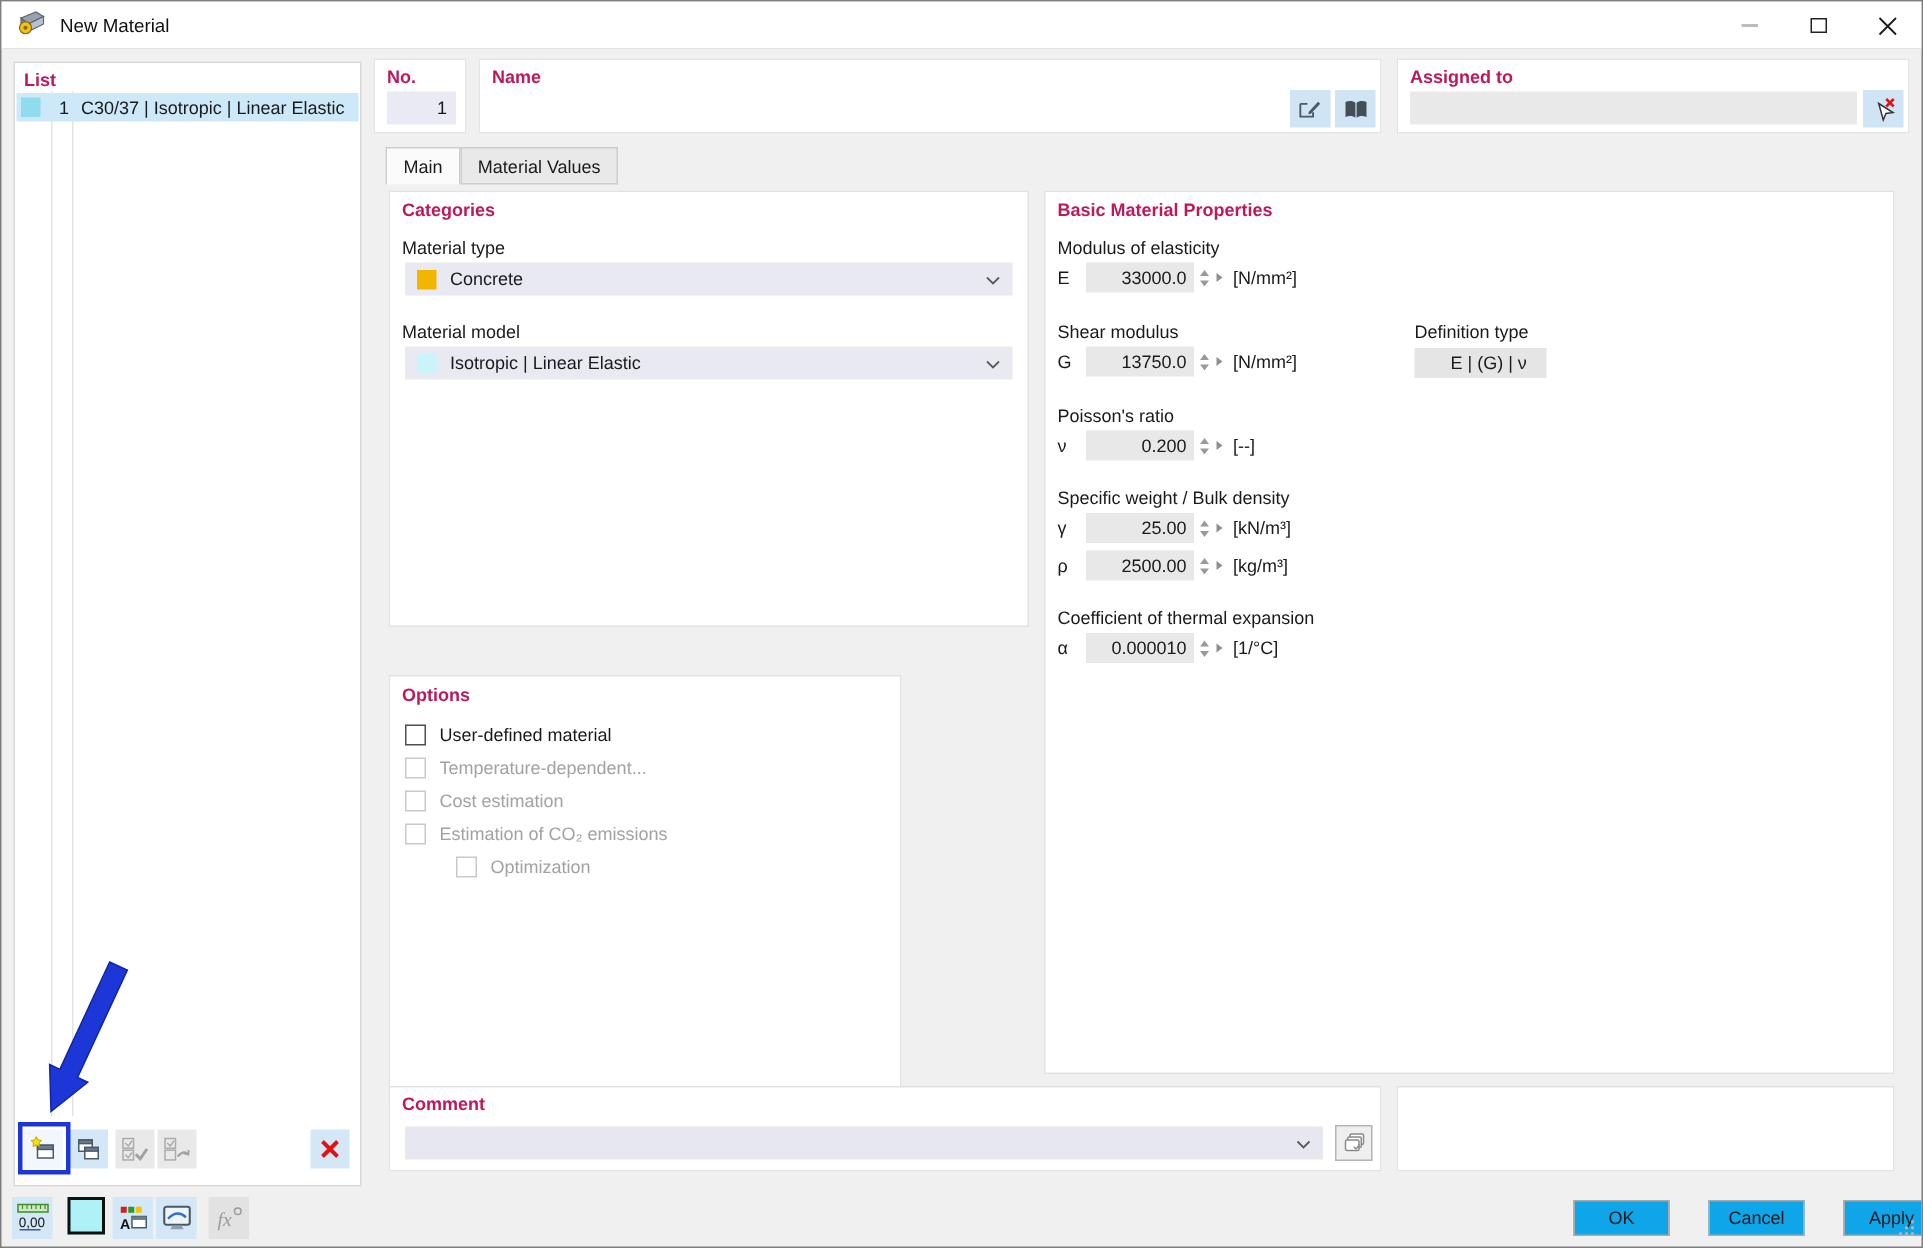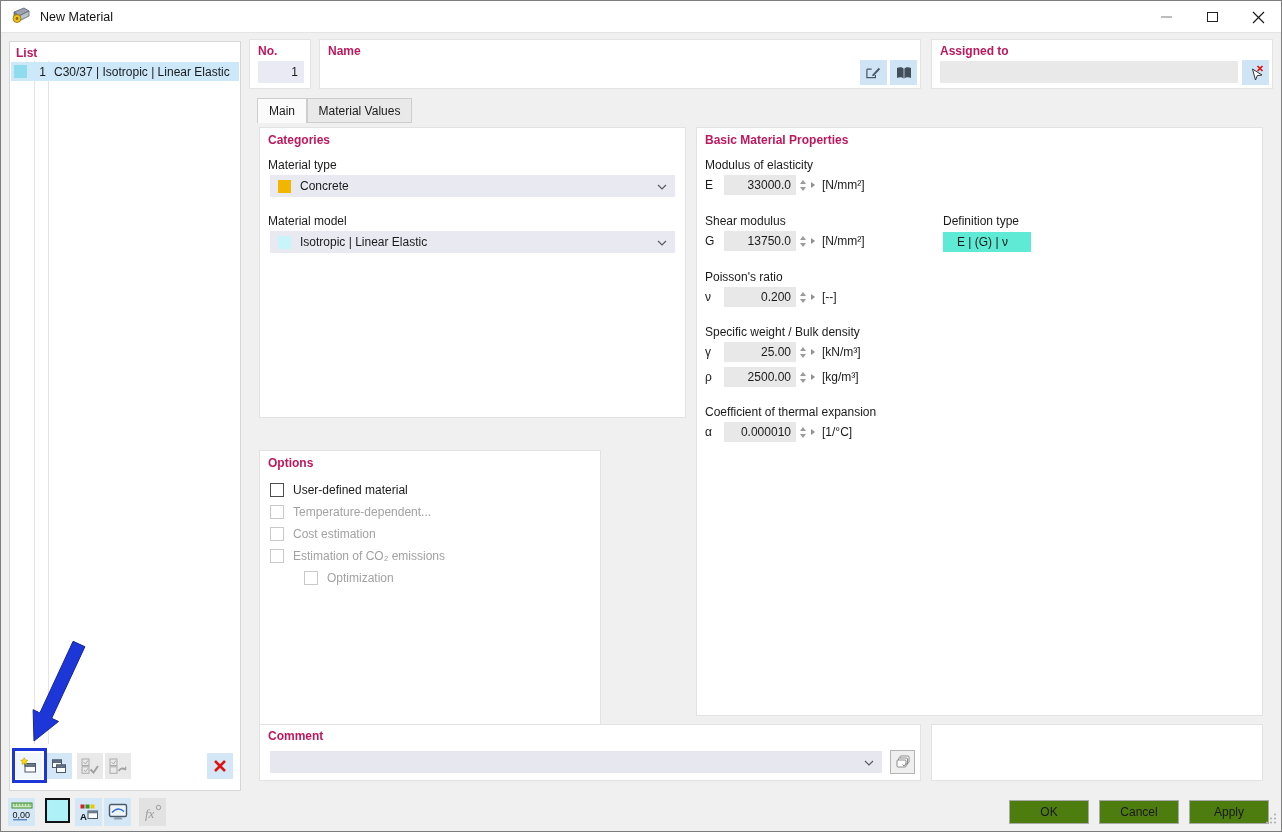--- a/index.html
+++ b/index.html
@@ -75,33 +75,33 @@
   .sym { width:19px; }
   .num-field { width:72px; height:20px; background:#e8e8e8; text-align:right;
                padding:0 5px; line-height:20px; }
   .spin { display:inline-flex; flex-direction:column; gap:3px; margin:0 5px 0 4px; }
   .sp-up { width:0; height:0; border-left:3px solid transparent; border-right:3px solid transparent;
            border-bottom:4px solid #9a9a9a; }
   .sp-dn { width:0; height:0; border-left:3px solid transparent; border-right:3px solid transparent;
            border-top:4px solid #9a9a9a; }
   .detach { width:0; height:0; border-top:3px solid transparent; border-bottom:3px solid transparent;
             border-left:4px solid #8f8f8f; margin-right:7px; }
-  .def-field { position:absolute; left:246px; width:88px; height:20px; background:#5eead4;
-               line-height:20px; padding-left:14px; }
+  .def-field { position:absolute; left:246px; width:88px; height:20px; background:#e5e5e5;
+               line-height:20px; padding-left:24px; }
 
   .combo { position:absolute; left:10px; top:26px; width:612px; height:22px; background:#e7e7f0;
            display:flex; align-items:center; padding:0 8px; }
   .combo .chev { margin-left:auto; }
   .cmt-btn { position:absolute; left:630px; top:25px; width:25px; height:24px;
              background:#efefef; border:1px solid #b5b5b5;
              display:flex; align-items:center; justify-content:center; }
 
   
-  .fbtn { position:absolute; top:799px; width:80px; height:24px; background:#4d7c0f;
-          border:1px solid #a9a9a9; text-align:center; line-height:22px; }
+  .fbtn { position:absolute; top:799px; width:64px; height:24px; background:#0ea5e9;
+          border:1px solid #a9a9a9; text-align:center; line-height:22px;margin-left:40px; }
   .st-btn { position:absolute; top:797px; width:27px; height:28px;
             display:flex; align-items:center; justify-content:center; }
   .grip { position:absolute; right:4px; bottom:4px; }
 </style>
 </head>
 <body>
 
 <div class="titlebar">
   <span>
     <svg width="20" height="18" viewBox="0 0 20 18">

